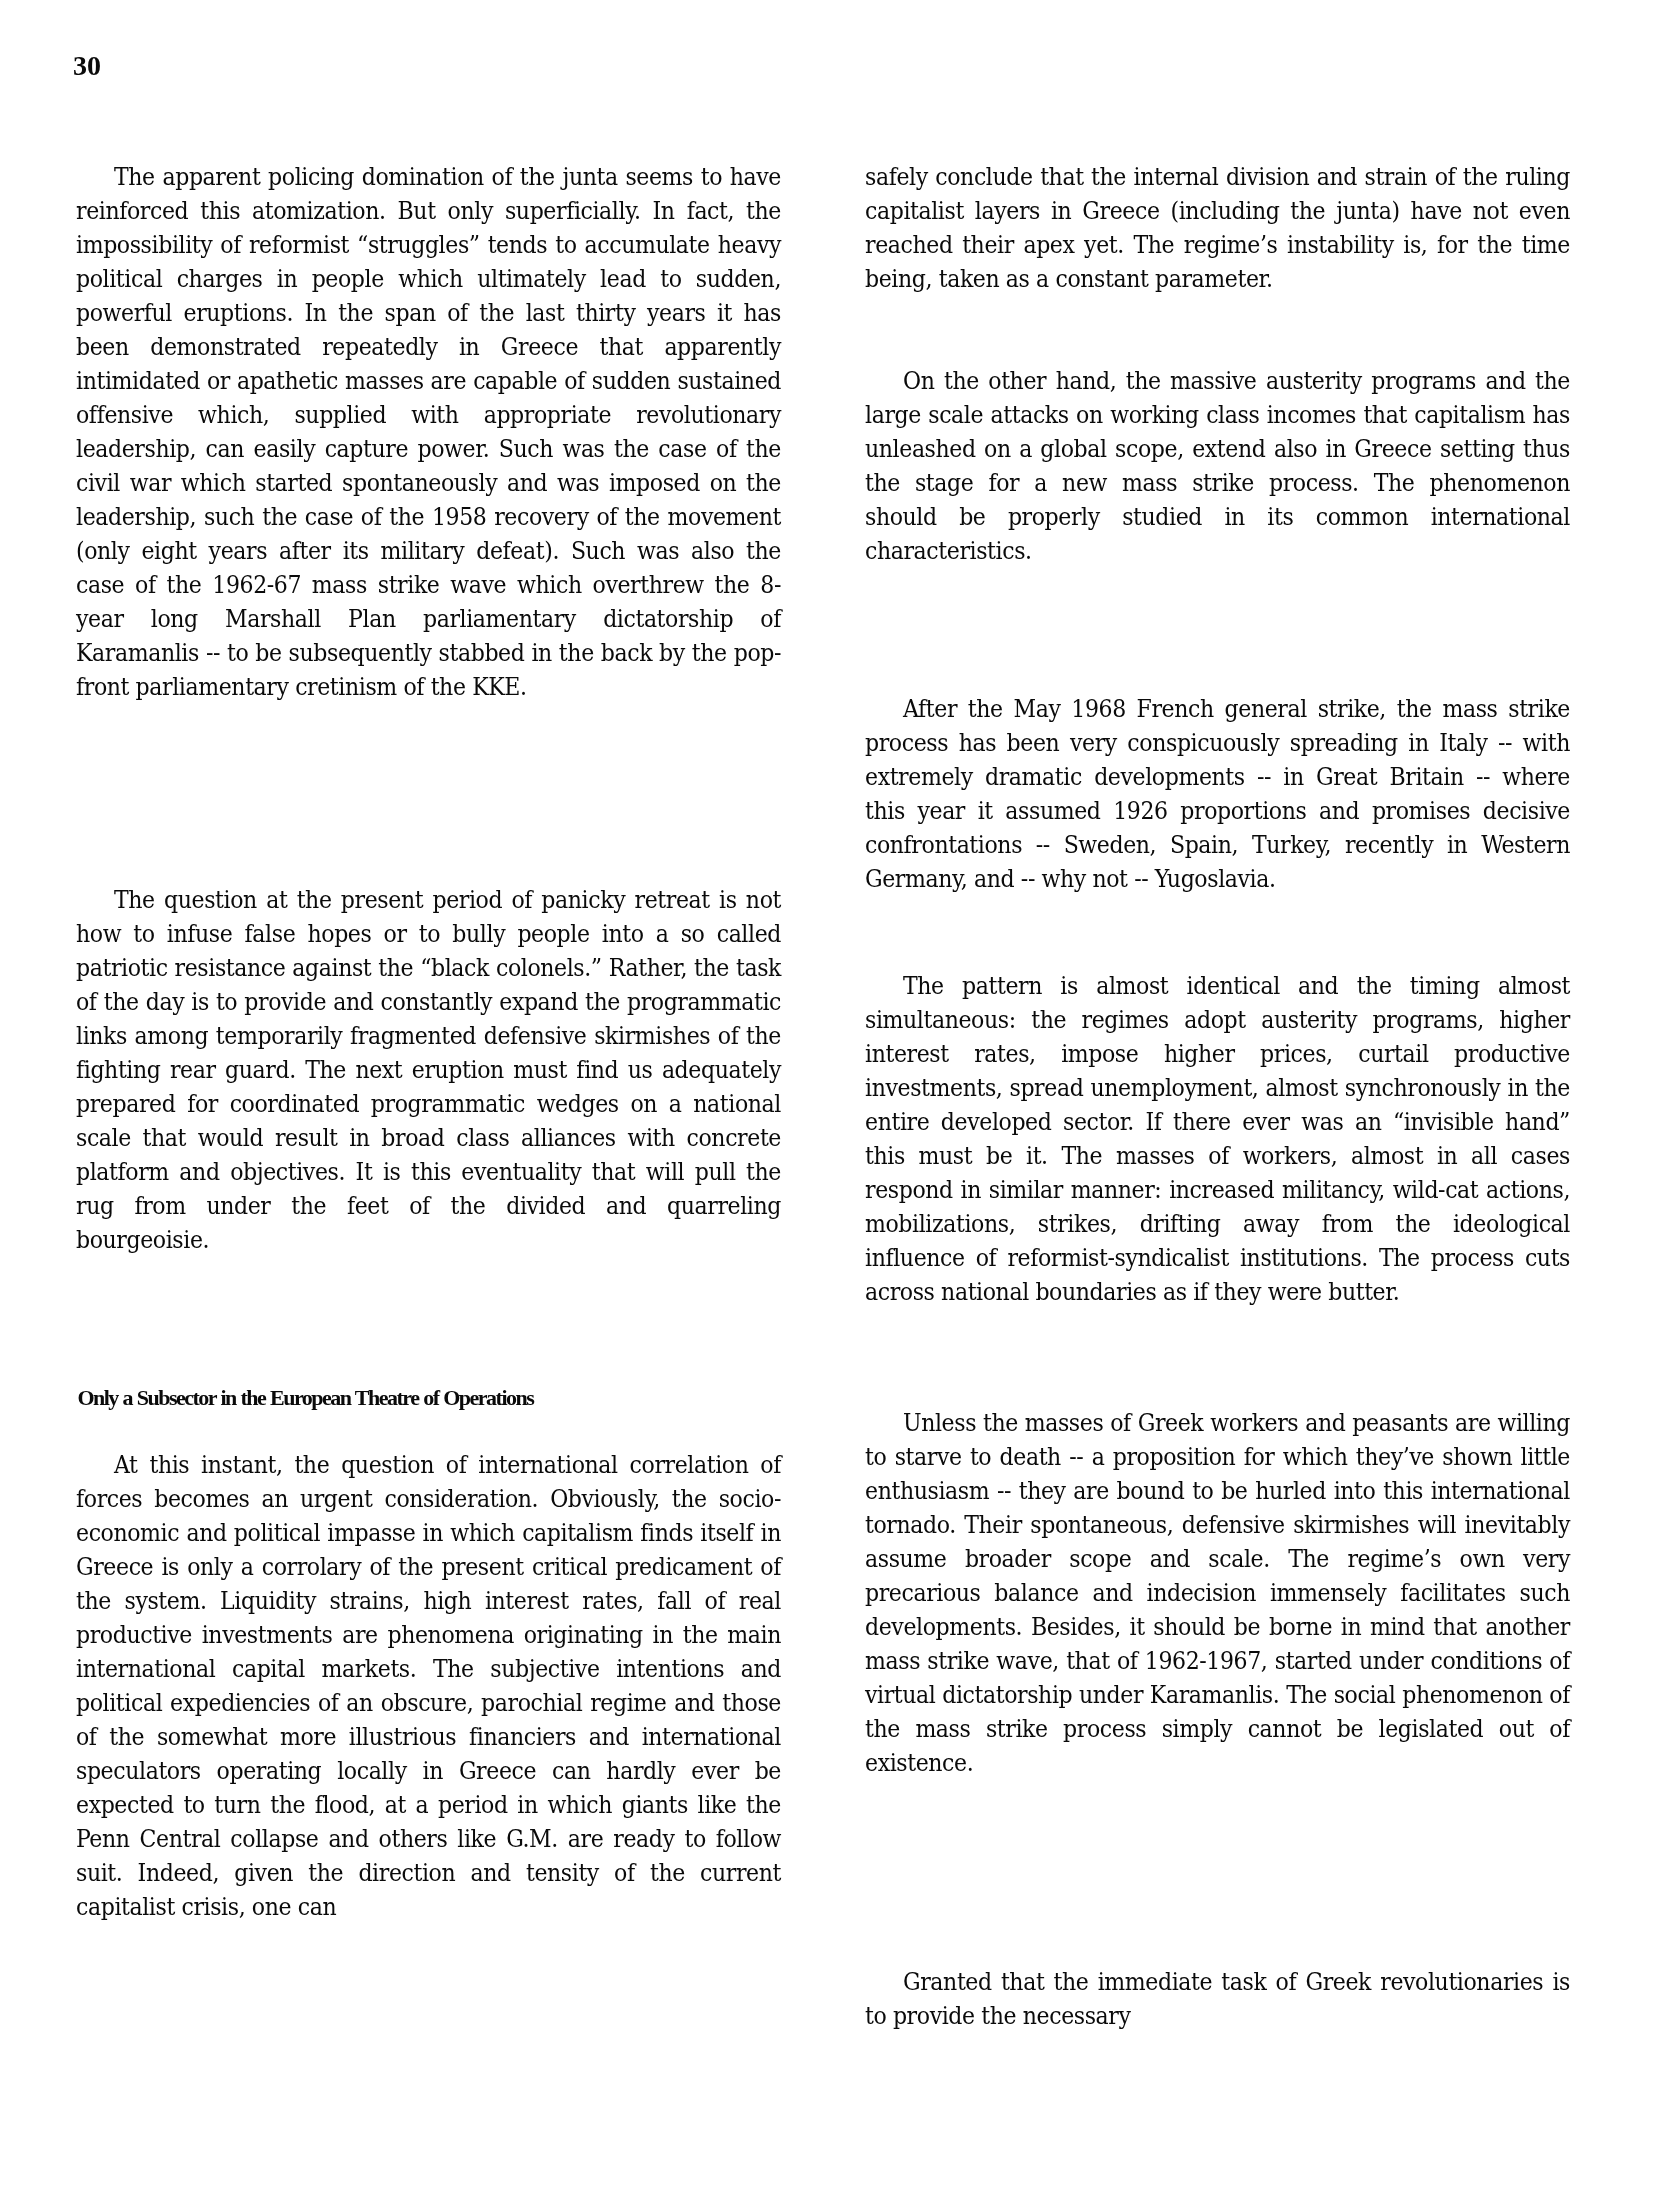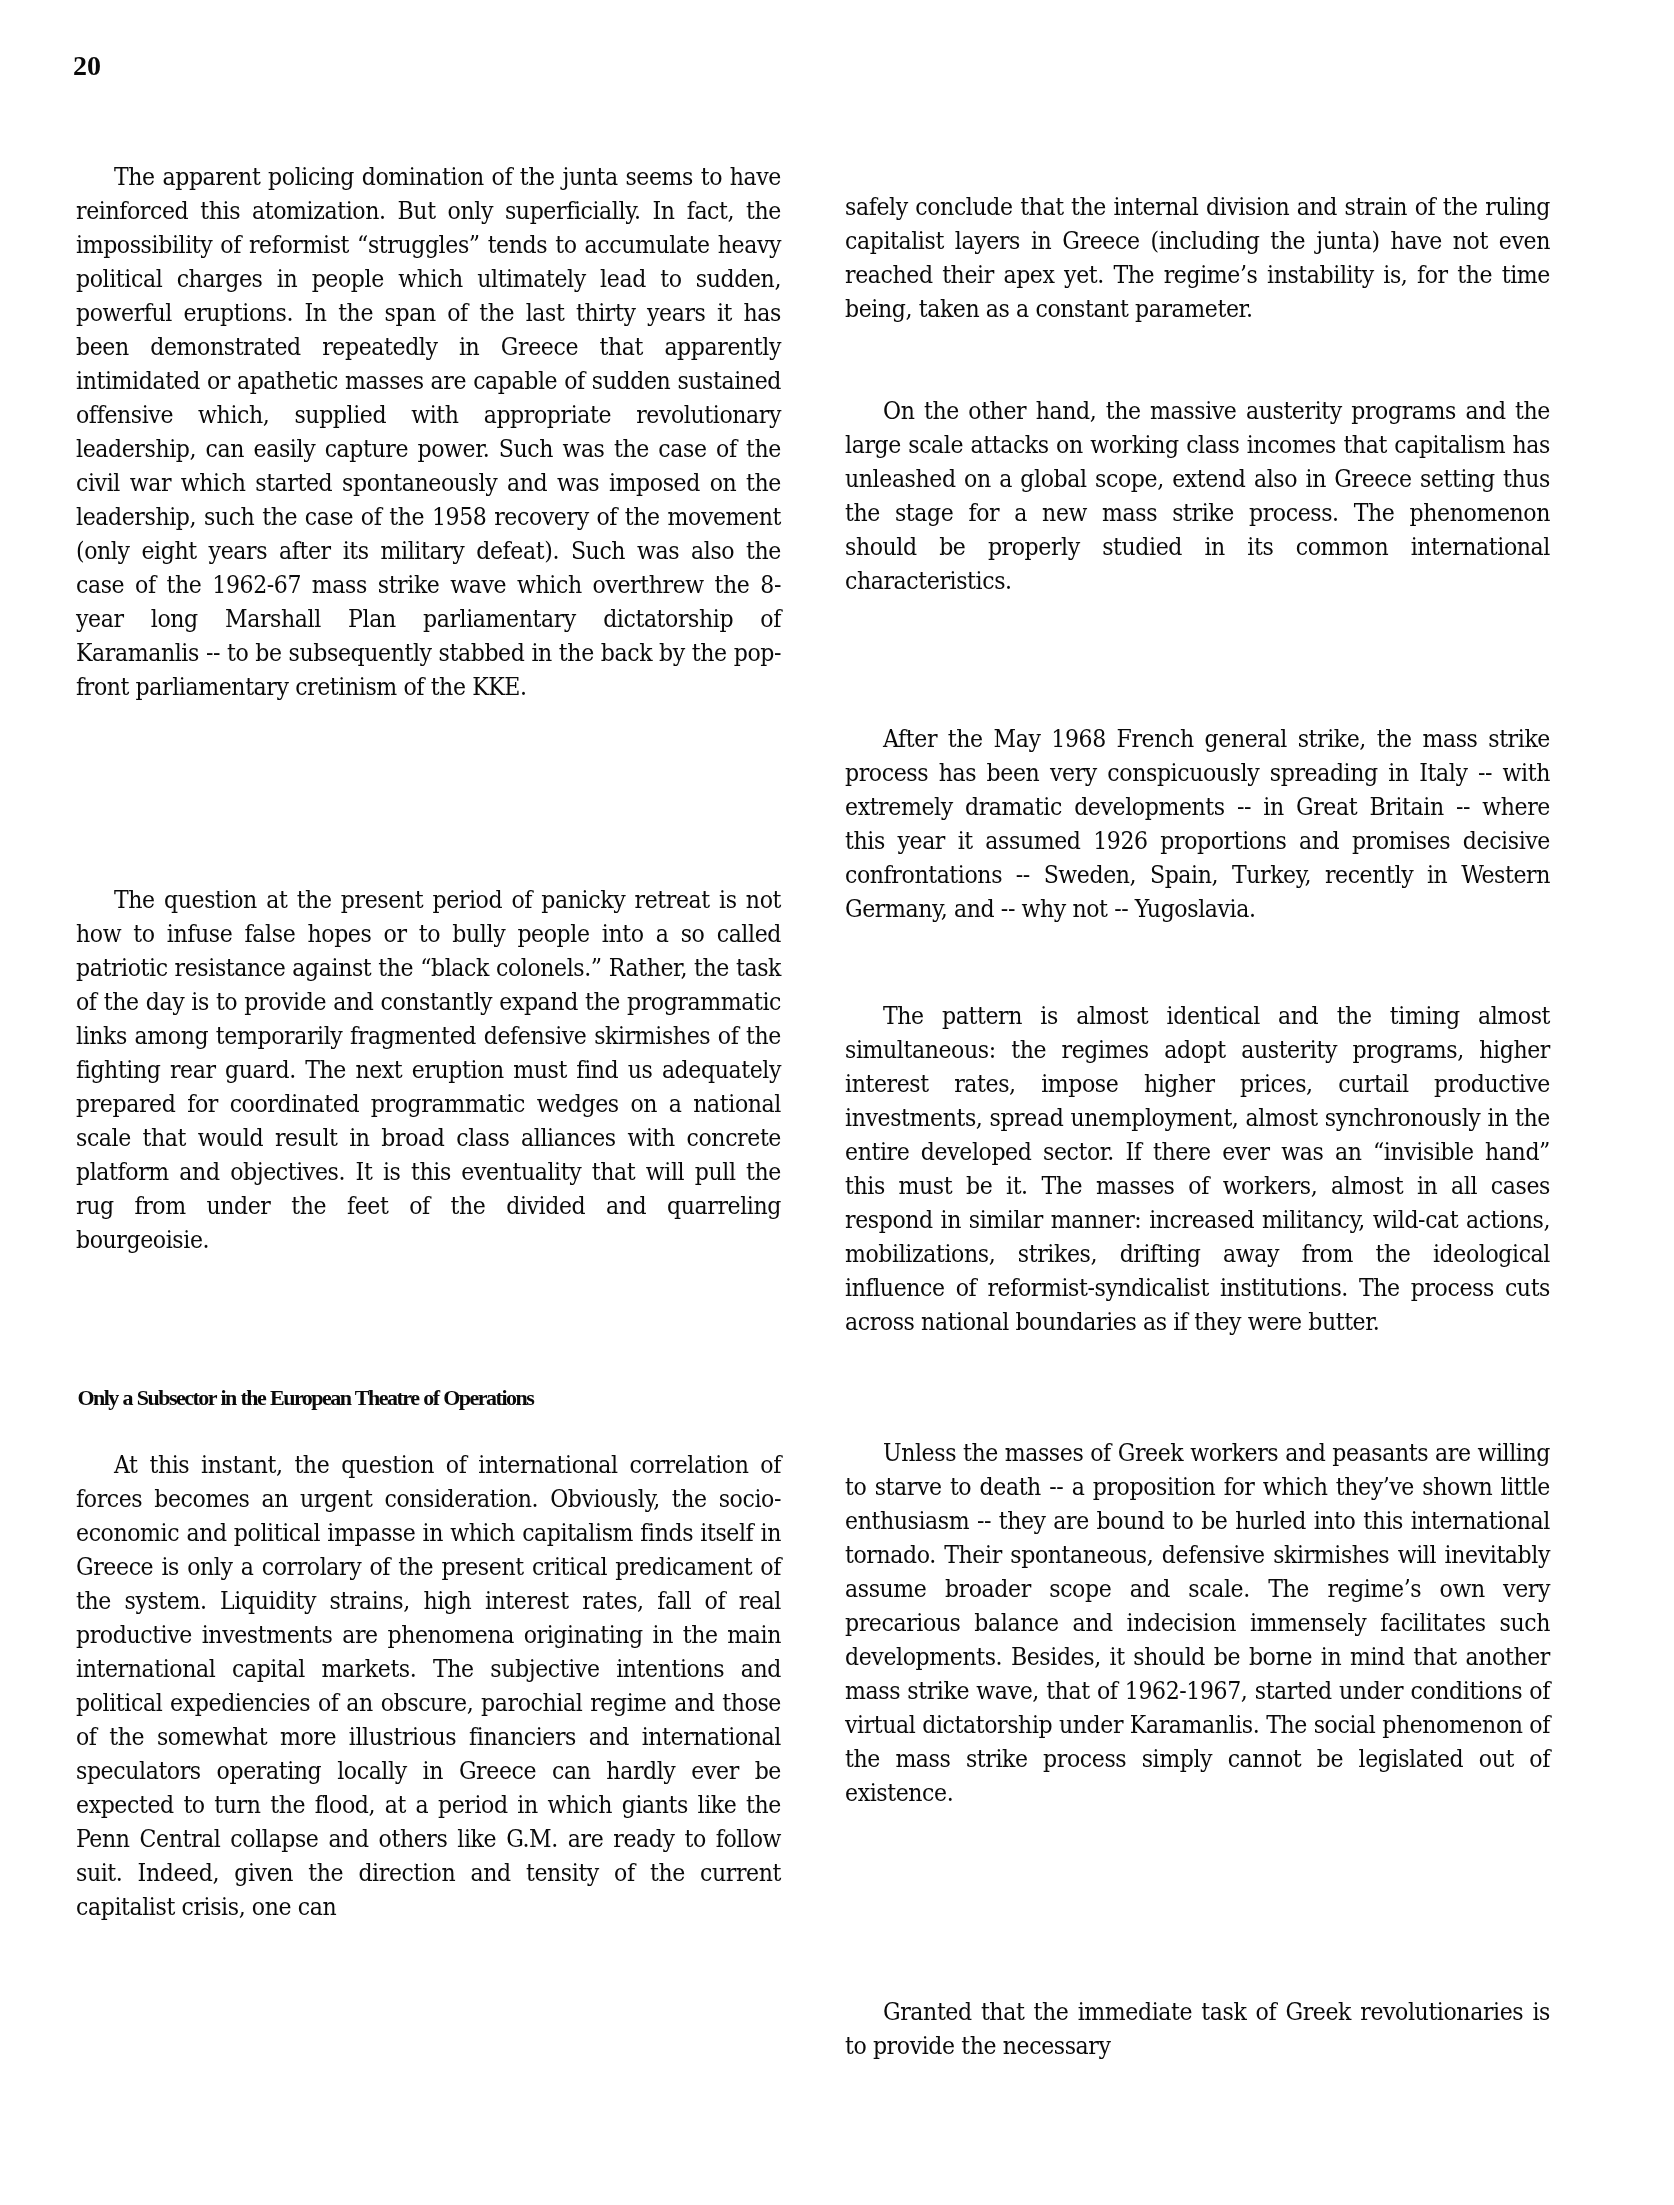--- a/index.html
+++ b/index.html
@@ -10,41 +10,41 @@
   }
   .page-number {
     position: absolute; left: 73px; top: 52px;
     font-family: "Liberation Serif", "DejaVu Serif", serif;
     font-weight: bold; font-size: 28px; line-height: 28px;
   }
   .column {
     position: absolute; top: 0; width: 705px; height: 1672px;
   }
   .col-left { left: 76px; }
-  .col-right { left: 845px; margin-top: 30px; }
+  .col-right { left: 865px; }
   .para {
     position: absolute; left: 0; width: 705px; margin: 0;
     font-family: "DejaVu Serif", "Liberation Serif", serif;
     font-size: 24.5px; line-height: 34px;
     text-align: justify; text-align-last: left;
     text-indent: 38px; letter-spacing: -0.4px;
     font-stretch: condensed;
   }
   .para.no-indent { text-indent: 0; }
   .section-heading {
     position: absolute; left: 1.4px; width: 706px; margin: 0;
     font-family: "Liberation Serif", "DejaVu Serif", serif;
     font-weight: bold; font-size: 22px; line-height: 31px;
     letter-spacing: -1.5px; word-spacing: 0.7px;
   }
 </style>
 </head>
 <body>
 
-<div class="page-number">20</div>
+<div class="page-number">30</div>
 
 <div class="column col-left">
   <p class="para" style="top:160px;">The apparent policing domination of the junta seems to have reinforced this atomization. But only superficially. In fact, the impossibility of reformist “struggles” tends to accumulate heavy political charges in people which ultimately lead to sudden, powerful eruptions. In the span of the last thirty years it has been demonstrated repeatedly in Greece that apparently intimidated or apathetic masses are capable of sudden sustained offensive which, supplied with appropriate revolutionary leadership, can easily capture power. Such was the case of the civil war which started spontaneously and was imposed on the leadership, such the case of the 1958 recovery of the movement (only eight years after its military defeat). Such was also the case of the 1962-67 mass strike wave which overthrew the 8-year long Marshall Plan parliamentary dictatorship of Karamanlis -- to be subsequently stabbed in the back by the pop-front parliamentary cretinism of the KKE.</p>
   <p class="para" style="top:883px;">The question at the present period of panicky retreat is not how to infuse false hopes or to bully people into a so called patriotic resistance against the “black colonels.” Rather, the task of the day is to provide and constantly expand the programmatic links among temporarily fragmented defensive skirmishes of the fighting rear guard. The next eruption must find us adequately prepared for coordinated programmatic wedges on a national scale that would result in broad class alliances with concrete platform and objectives. It is this eventuality that will pull the rug from under the feet of the divided and quarreling bourgeoisie.</p>
   <h2 class="section-heading" style="top:1382px;">Only a Subsector in the European Theatre of Operations</h2>
   <p class="para" style="top:1448px;">At this instant, the question of international correlation of forces becomes an urgent consideration. Obviously, the socio-economic and political impasse in which capitalism finds itself in Greece is only a corrolary of the present critical predicament of the system. Liquidity strains, high interest rates, fall of real productive investments are phenomena originating in the main international capital markets. The subjective intentions and political expediencies of an obscure, parochial regime and those of the somewhat more illustrious financiers and international speculators operating locally in Greece can hardly ever be expected to turn the flood, at a period in which giants like the Penn Central collapse and others like G.M. are ready to follow suit. Indeed, given the direction and tensity of the current capitalist crisis, one can</p>
 </div>
 
 <div class="column col-right">
   <p class="para no-indent" style="top:160px;">safely conclude that the internal division and strain of the ruling capitalist layers in Greece (including the junta) have not even reached their apex yet. The regime’s instability is, for the time being, taken as a constant parameter.</p>

